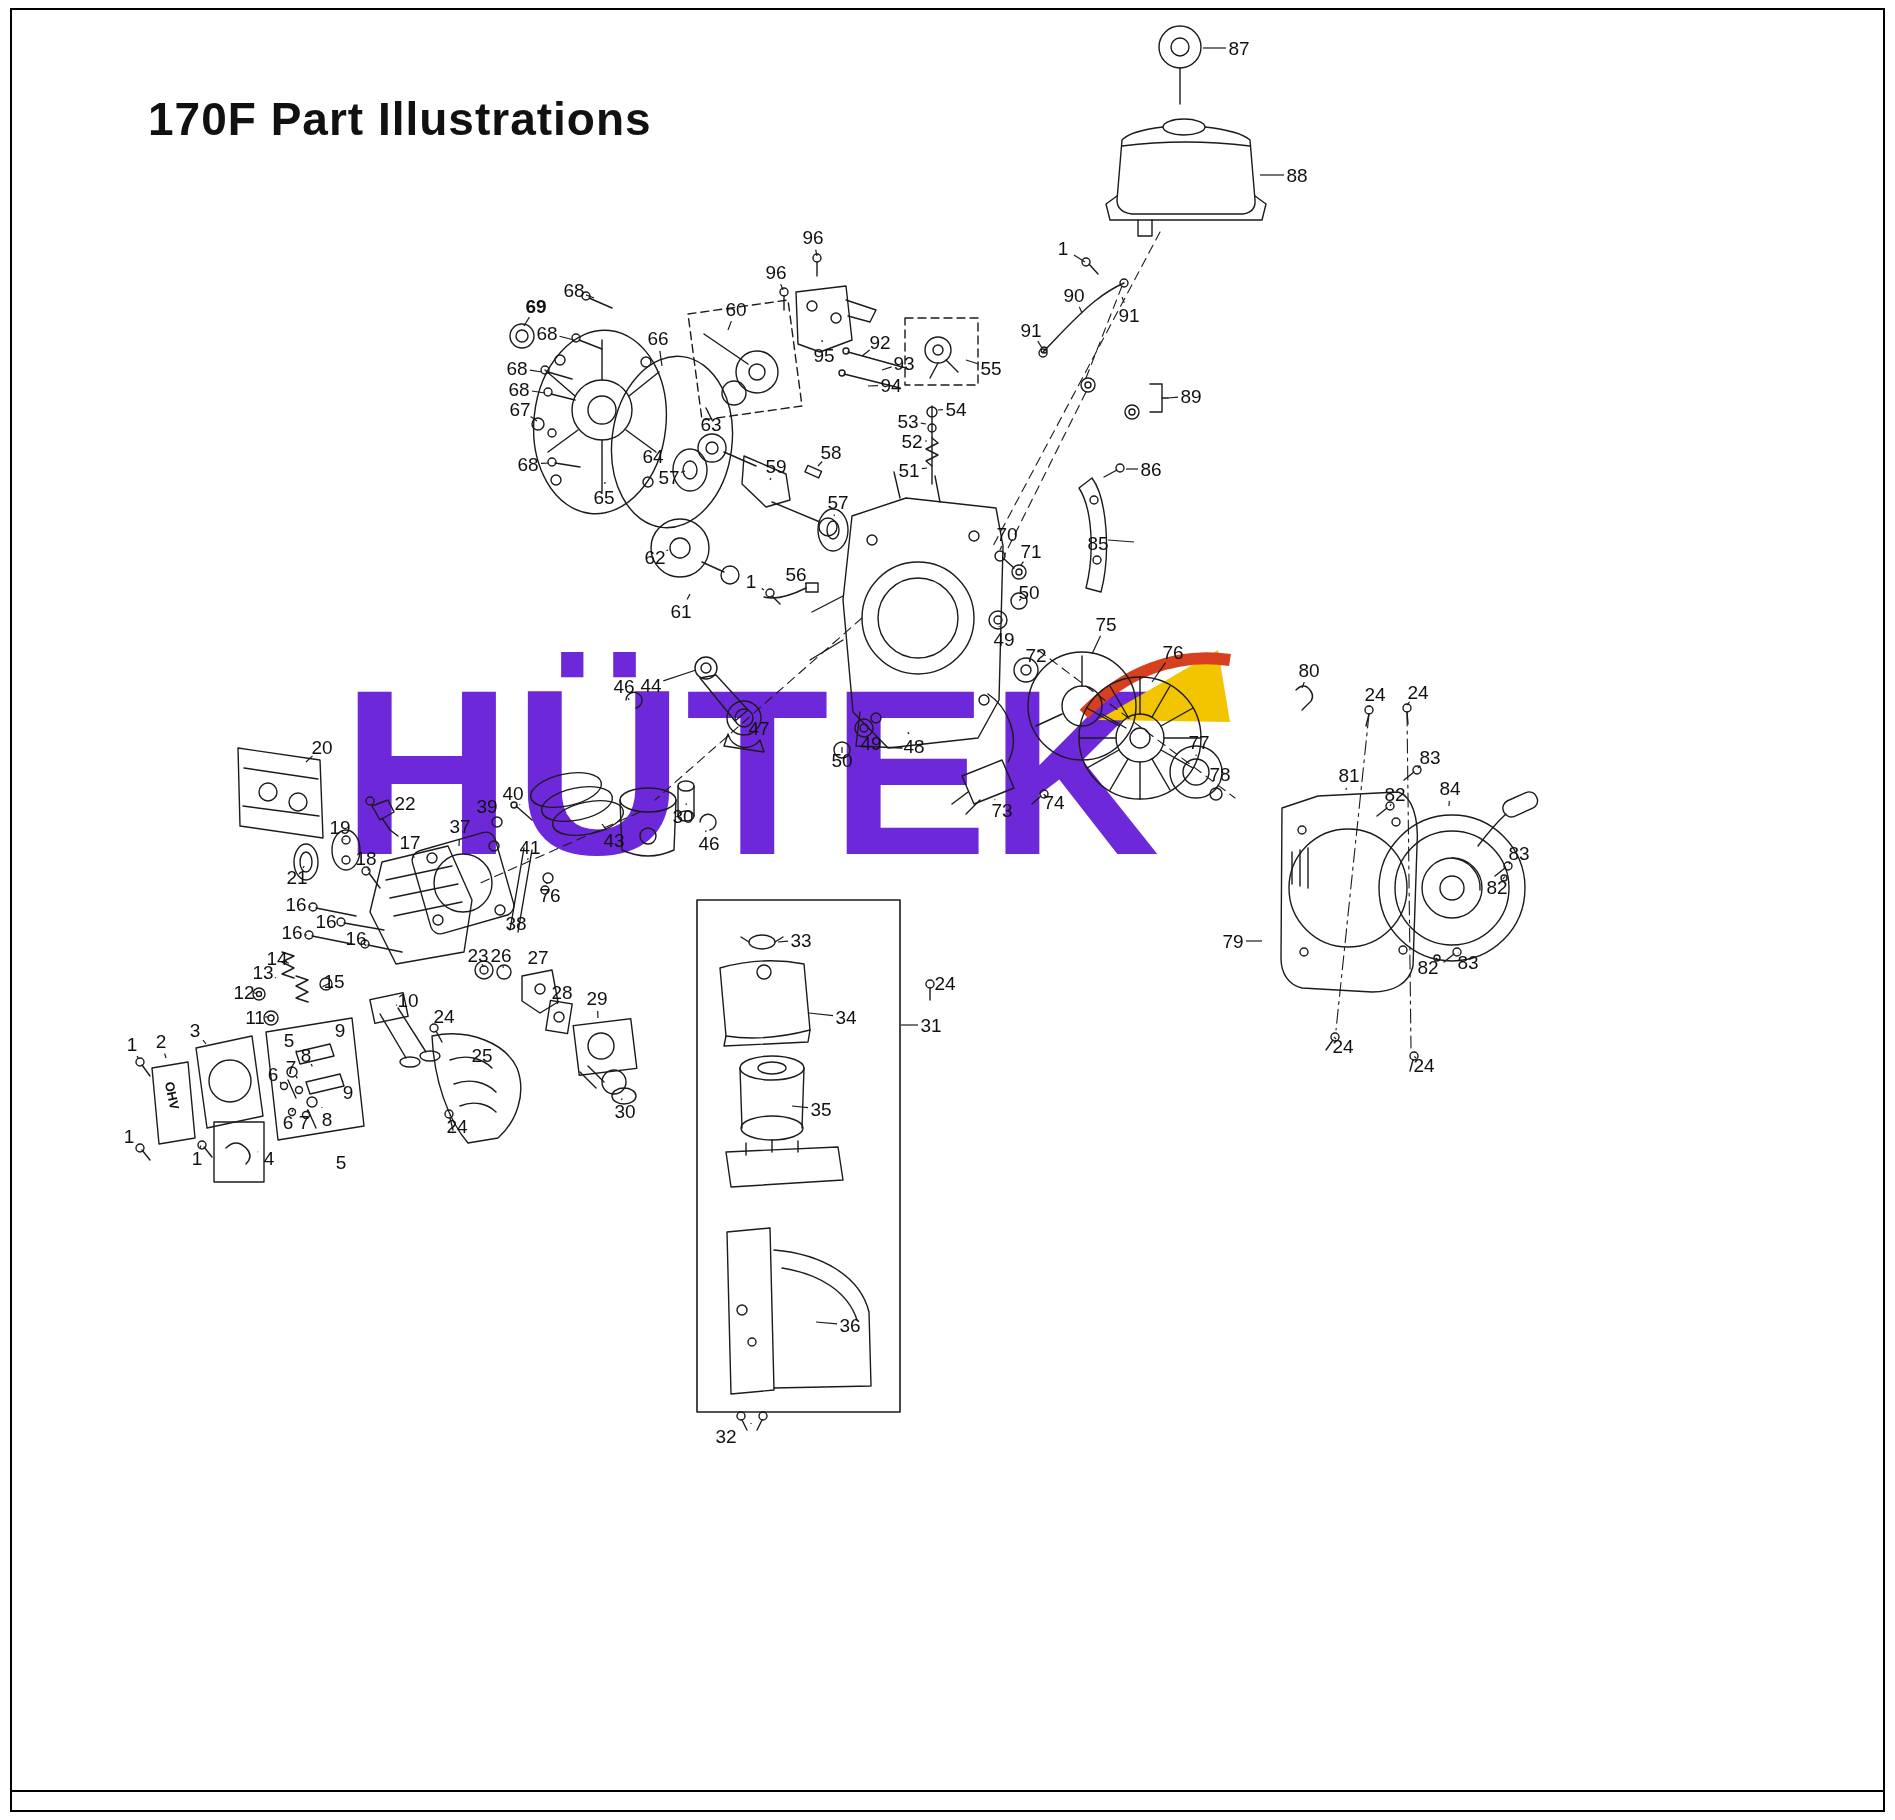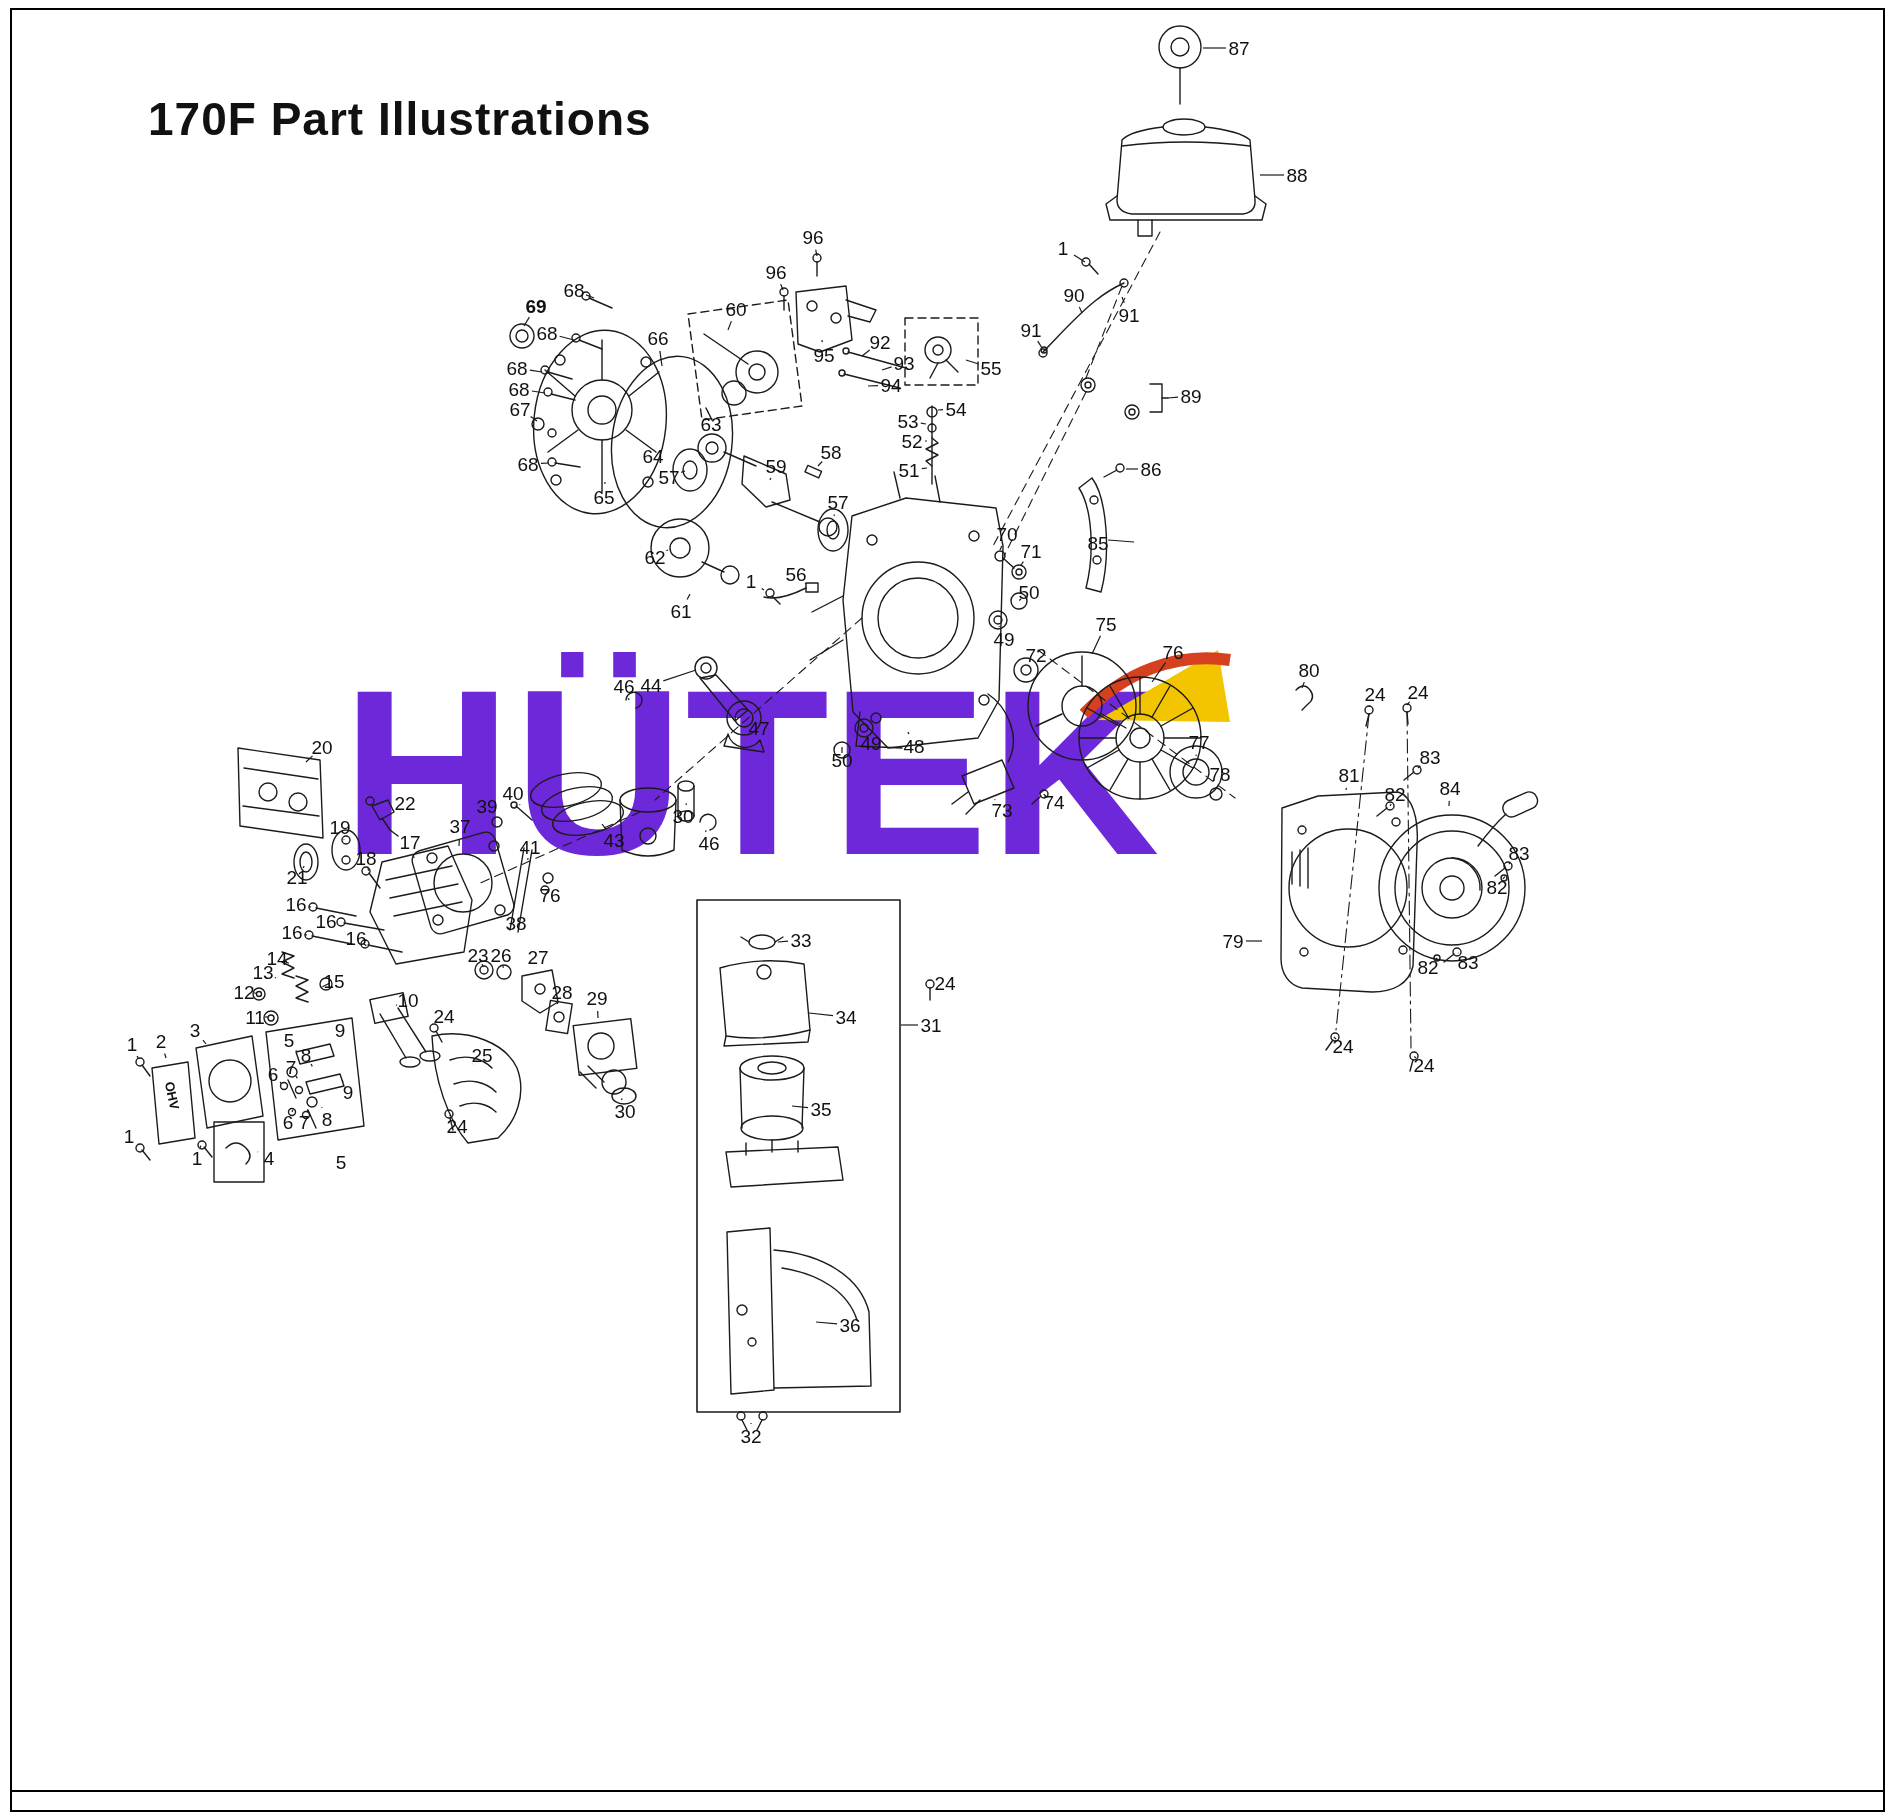--- a/index.html
+++ b/index.html
@@ -722,16 +722,16 @@
       <div class="callout" style="left: 288px; top: 1122px;">6</div>
       <div class="callout" style="left: 304px; top: 1122px;">7</div>
       <div class="callout" style="left: 457px; top: 1126px;">24</div>
       <div class="callout" style="left: 129px; top: 1136px;">1</div>
       <div class="callout" style="left: 197px; top: 1158px;">1</div>
       <div class="callout" style="left: 269px; top: 1158px;">4</div>
       <div class="callout" style="left: 341px; top: 1162px;">5</div>
       <div class="callout" style="left: 1343px; top: 1046px;">24</div>
       <div class="callout" style="left: 1424px; top: 1065px;">24</div>
       <div class="callout" style="left: 850px; top: 1325px;">36</div>
-      <div class="callout" style="left: 751px; top: 1436px;">32</div>
+      <div class="callout" style="left: 726px; top: 1436px;">32</div>
     </div>
 
 </div>
 
 </body></html>

